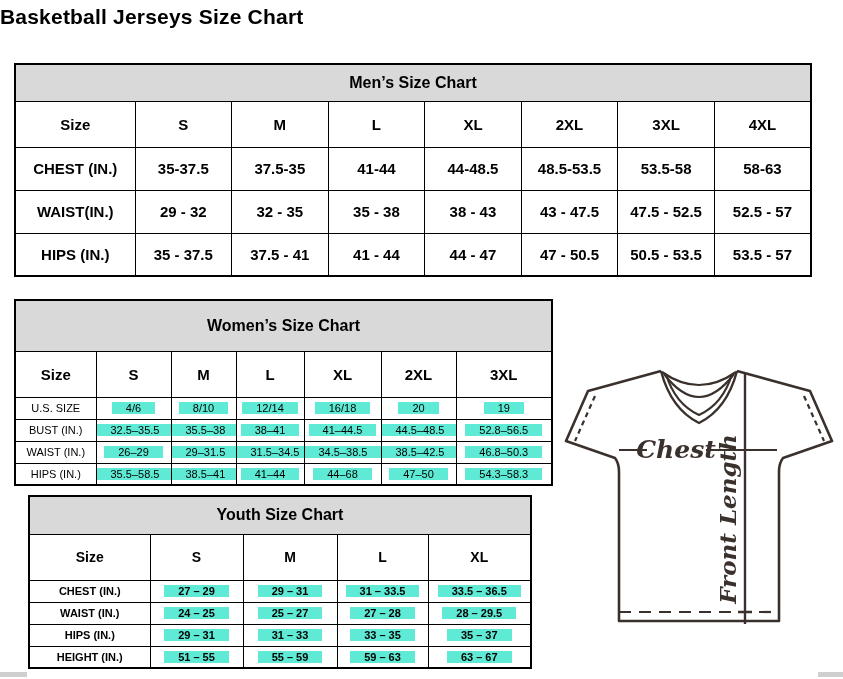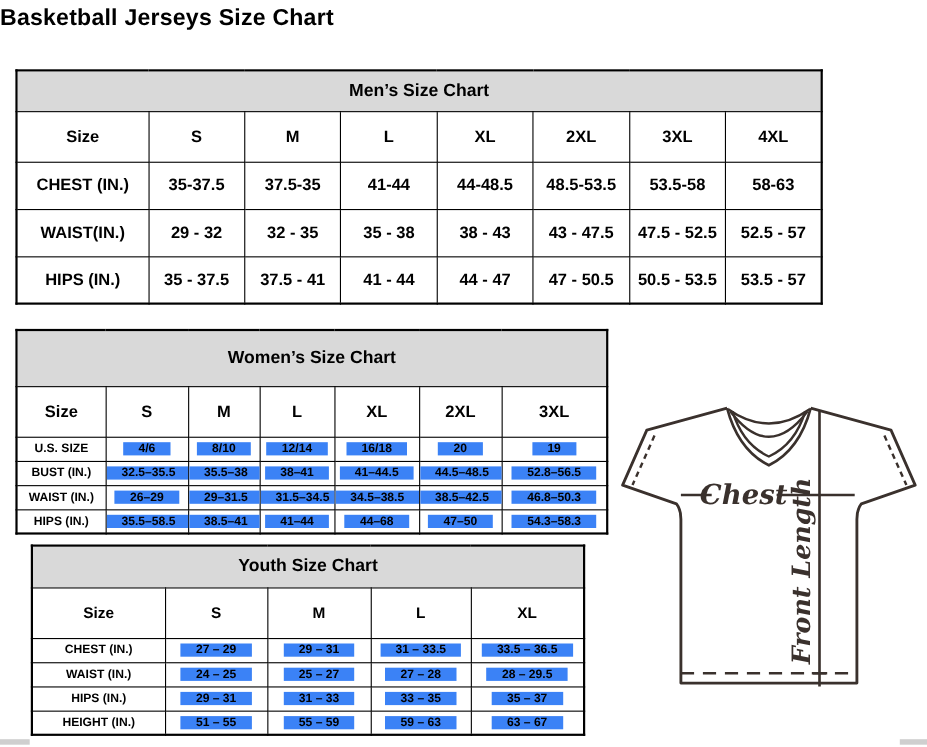--- a/index.html
+++ b/index.html
@@ -19,37 +19,37 @@
   table.size-table td, table.size-table th {
     border:1.6px solid #000; text-align:center; vertical-align:middle;
     padding:0; overflow:hidden; white-space:nowrap;
   }
   .band-cell { background:#d9d9d9; font-weight:bold; font-size:16px; }
   tr.band-row { height:37px; }
   tr.head-row { height:46px; }
   tr.head-row th { font-weight:bold; }
 
   
-  .mens { left:14px; top:63px; width:734px;padding-left:16px; }
+  .mens { left:14px; top:63px; width:798px;padding-left:16px; }
   .mens tr.head-row th { font-size:15px; }
   .mens tr.data-row { height:43px; font-size:15px; font-weight:bold; }
 
   
   .womens { left:14px; top:299px; width:539px; }
   .womens tr.band-row { height:51px; }
   .womens tr.head-row th { font-size:15px; }
-  .womens tr.data-row { height:22px; font-size:11px; font-weight:bold; }
+  .womens tr.data-row { height:22px; font-size:11px; font-weight:normal; }
 
   
   .youth { left:28px; top:495px; width:504px; }
   .youth tr.band-row { height:38px; }
   .youth tr.head-row th { font-size:14px; }
   .youth tr.data-row { height:22px; font-size:11px; font-weight:bold; }
 
-  .hl { background:#3b82f6; padding:0 14px; }
+  .hl { background:#5eead4; padding:0 14px; }
 
   .jersey-svg { position:absolute; left:558px; top:362px; }
   .jersey-svg text {
     font-family:"DejaVu Serif","Liberation Serif",serif;
     font-style:italic; font-weight:bold; fill:#3a312d;
   }
   .scroll-frag {
     position:absolute; background:#cfcfcf; height:5px;
   }
   .scroll-frag.left  { left:0;    bottom:2px; width:27px; }

